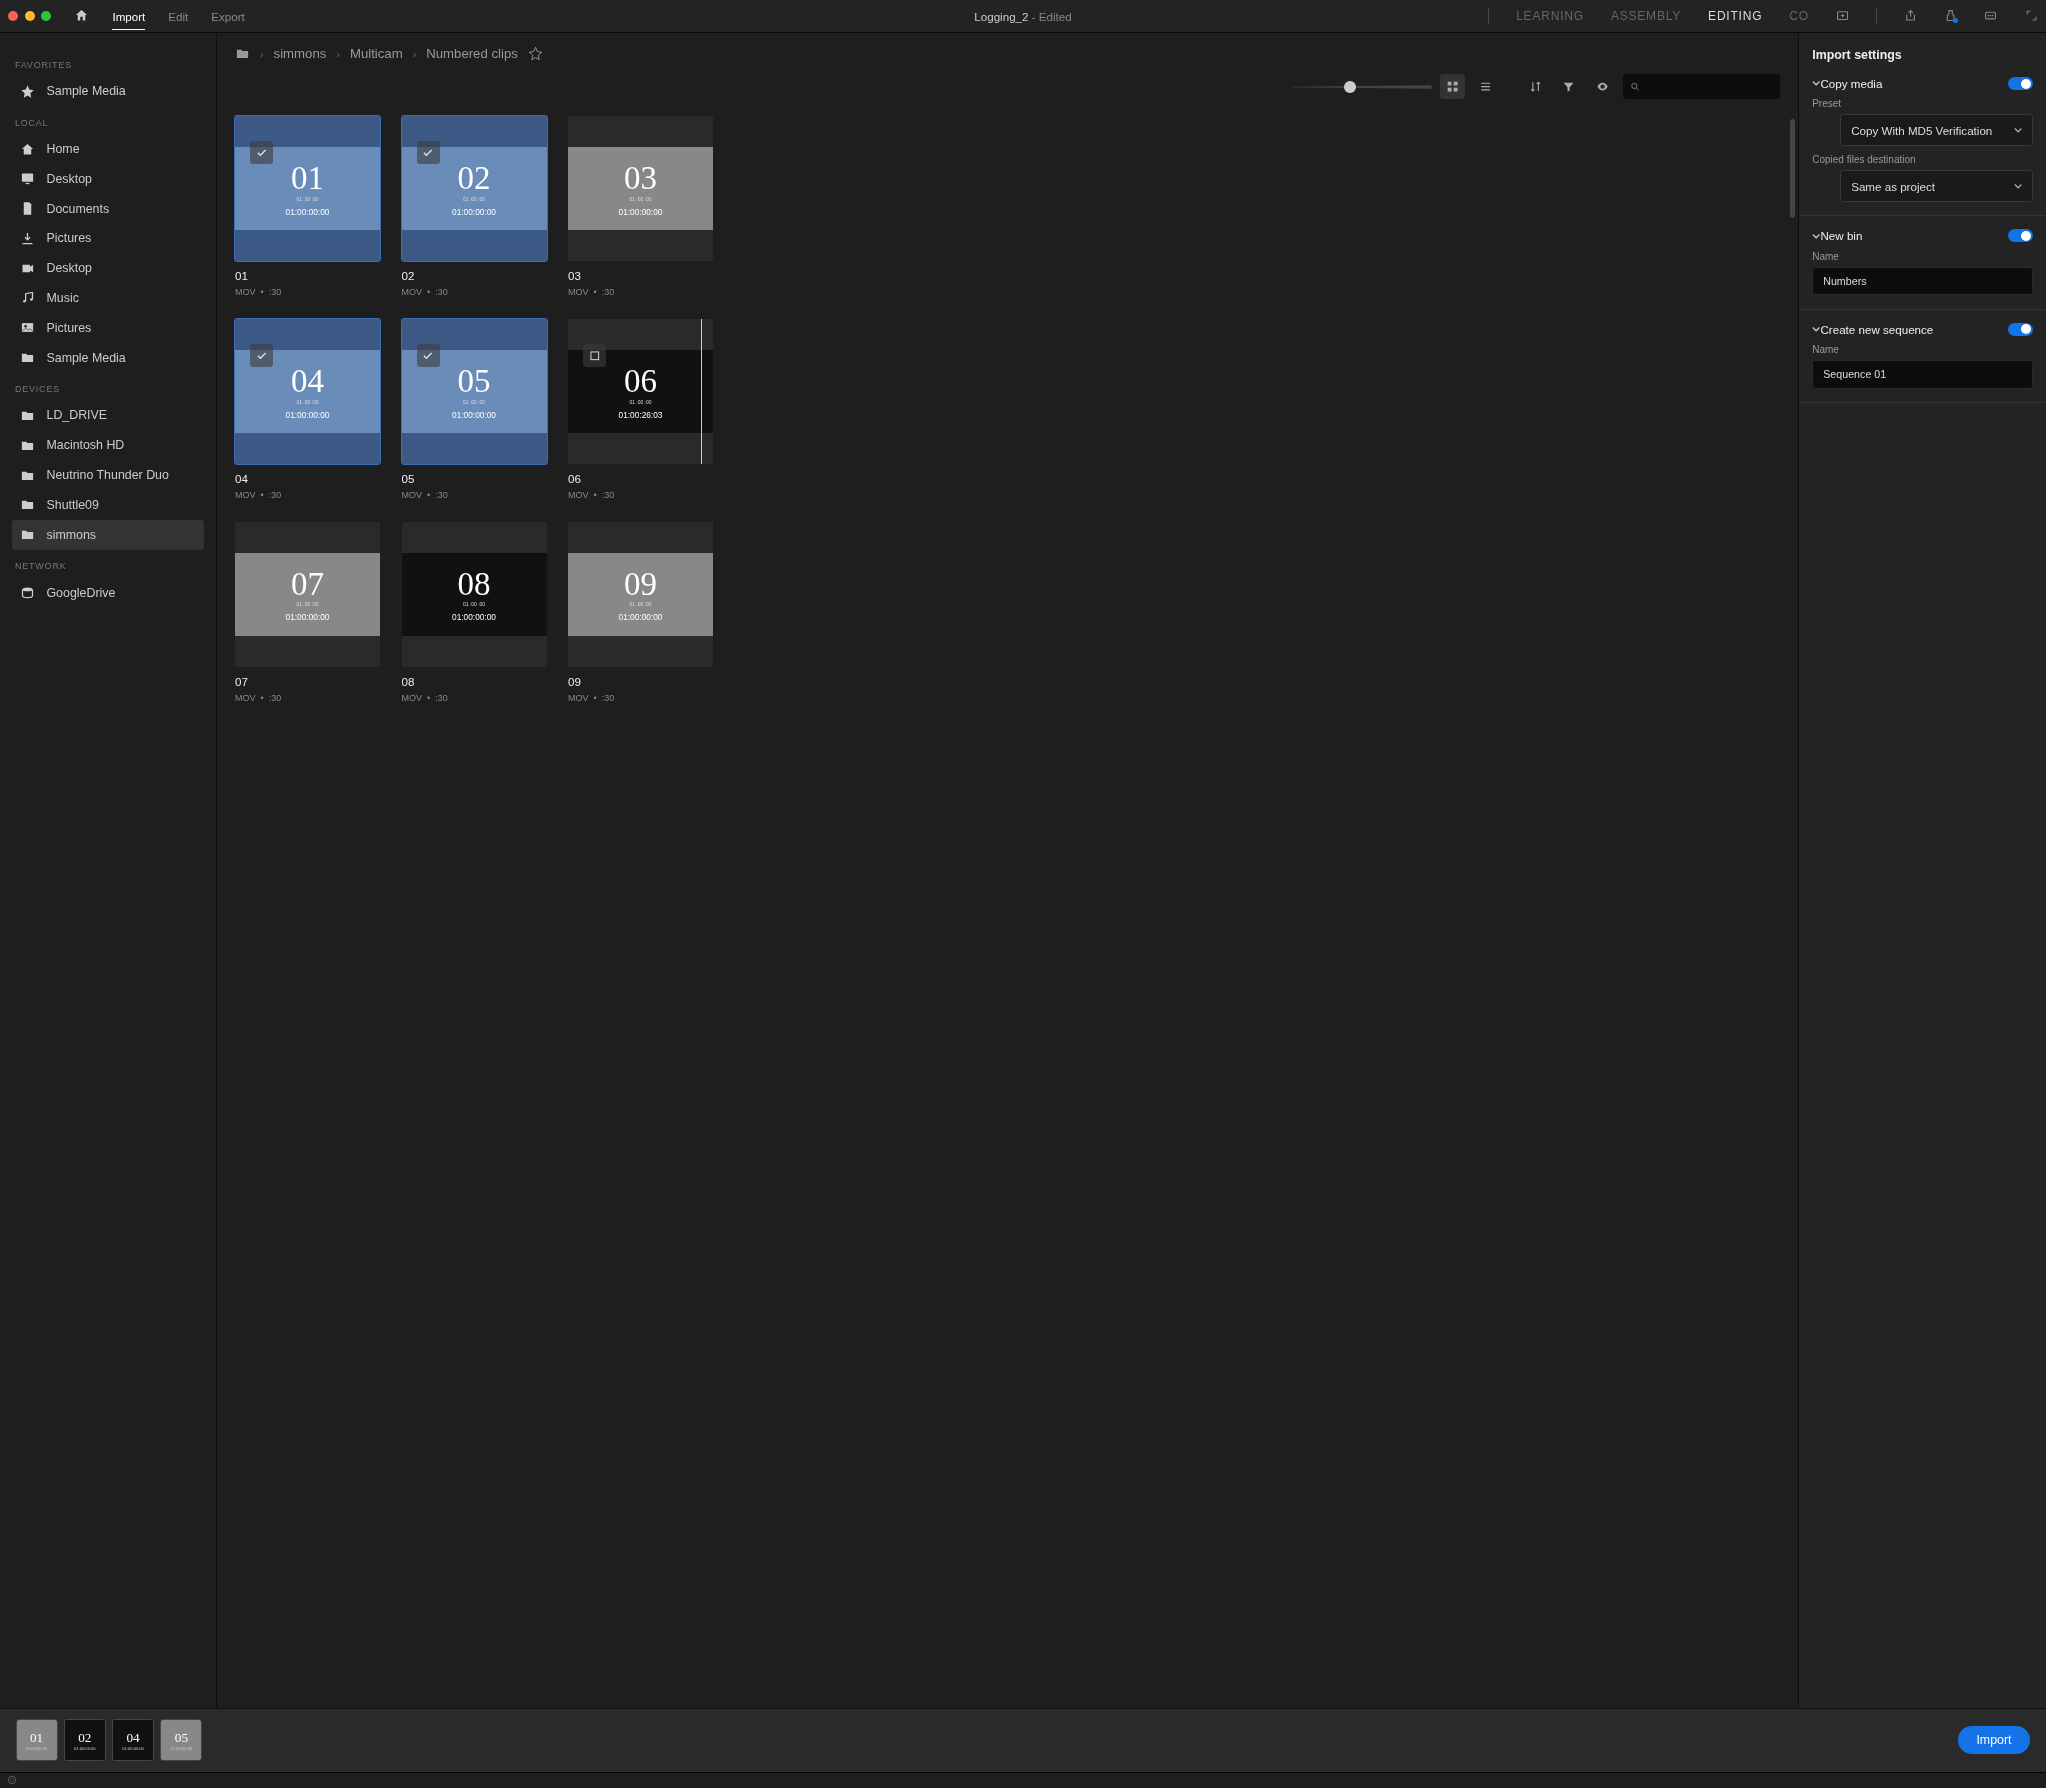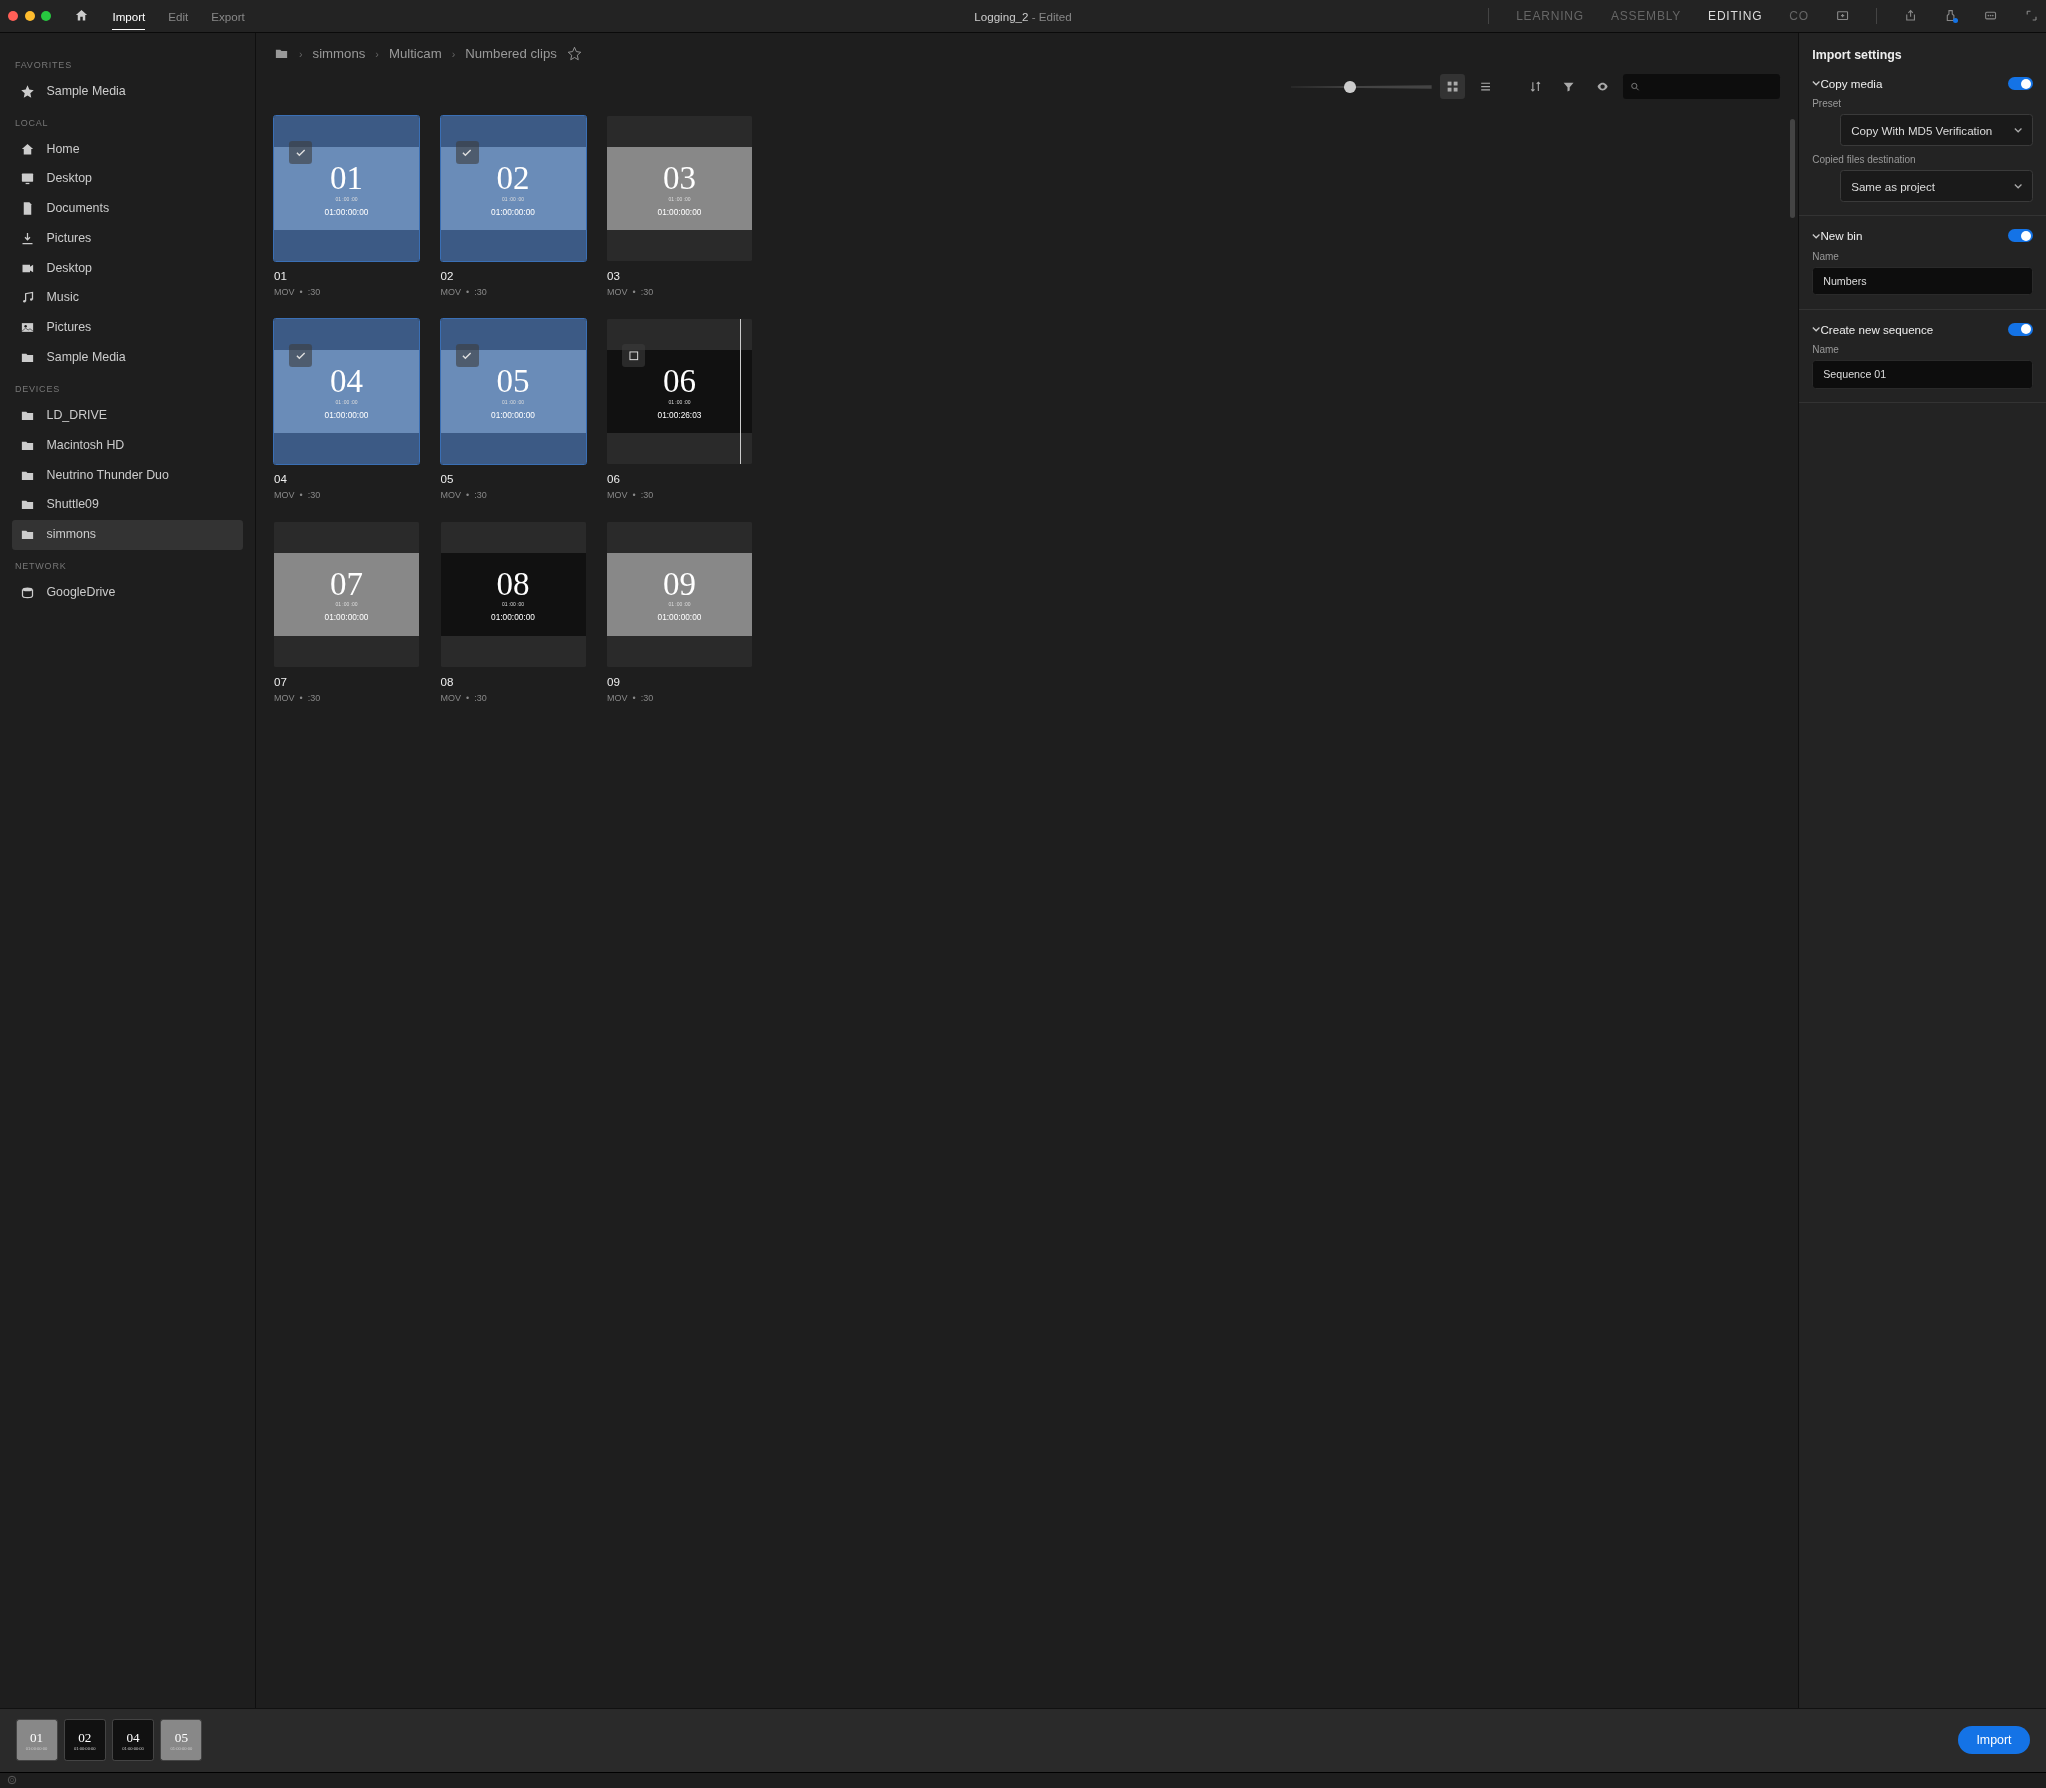--- a/index.html
+++ b/index.html
@@ -24,23 +24,23 @@
 .toprb.active { color: #ddd; }
 .topbar-right svg { width: 13.2px; height: 13.2px; fill: #888; }
 .svg-btn { cursor:pointer; display:flex; align-items:center; position:relative;}
 .notif-dot{position:absolute;width:5px;height:5px;background:#1473e6;border-radius:50%;bottom:0;right:-0.8px;}
 .divider { width:0.8px; height: 16.5px; background: #444;}
 
 
 .main { flex:1; display:flex; min-height:0; }
 
 
-.leftpanel { width: 256px; background: #1e1e1e; padding: 15px 11.6px; overflow-y: auto; border-right: 0.8px solid #0f0f0f;}
+.leftpanel { width: 217px; background: #1e1e1e; padding: 15px 11.6px; overflow-y: auto; border-right: 0.8px solid #0f0f0f;}
 .section-label { font-size: 9px; color: #777; letter-spacing: 0.8px; margin: 11.6px 0 6.6px 3.3px; }
-.nav-item { display:flex; gap:11.6px; padding: 7.4px 8.3px; font-size:12.4px; color:#ccc; cursor:pointer; border-radius:3.3px;}
+.nav-item { display:flex; align-items:center; gap:11.6px; padding: 7.4px 8.3px; font-size:12.4px; color:#ccc; cursor:pointer; border-radius:3.3px;}
 .nav-item.active { background:#333; }
 .nav-item svg { width:15px; height:15px; fill:#ccc; flex-shrink:0;}
 
 
 .center { flex:1; display:flex; flex-direction:column; background:#1e1e1e; min-width:0; }
 .breadcrumb-row { display:flex; align-items:center; gap:10px; padding: 13.2px 18px 8.3px 18px; font-size:13.2px; color:#999;}
 .breadcrumb-row .bc-item { cursor:pointer; }
 .breadcrumb-row .chev { color:#666; font-size:10.7px;}
 .breadcrumb-row svg{width:15px;height:15px;fill:#999;}
 .toolbar-row { display:flex; align-items:center; gap:8.3px; padding: 5px 18px 11.6px 18px;}

